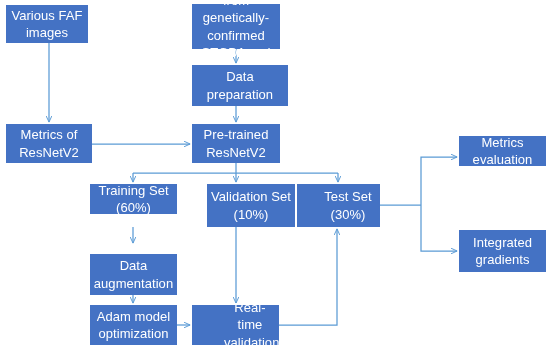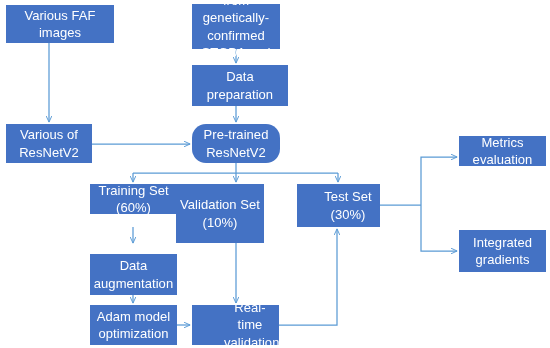--- a/index.html
+++ b/index.html
@@ -78,45 +78,45 @@
       <path d="M 236 227 L 236 303" marker-end="url(#ah)"></path>
 
       <path d="M 279 325 L 337 325 L 337 229" marker-end="url(#ah)"></path>
 
       <path d="M 380 205 L 421 205"></path>
       <path d="M 421 205 L 421 157 L 457 157" marker-end="url(#ah)"></path>
       <path d="M 421 205 L 421 251 L 457 251" marker-end="url(#ah)"></path>
     </g>
   </svg>
 
-  <div class="node" style="left:6px;top:5px;width:108px;height:38px;">
+  <div class="node" style="left:6px;top:5px;width:82px;height:38px;">
     <span>Various FAF images</span>
   </div>
 
   <div class="node" style="left:192px;top:4px;width:88px;height:45px;">
     <span>FAF images from genetically-confirmed STGD1 and PSP</span>
   </div>
 
   <div class="node" style="left:192px;top:65px;width:96px;height:41px;">
     <span>Data preparation</span>
   </div>
 
   <div class="node" style="left:6px;top:124px;width:86px;height:39px;">
-    <span>Various of ResNetV2</span>
+    <span>Metrics of ResNetV2</span>
   </div>
 
-  <div class="node" style="left:192px;top:124px;width:88px;height:39px;border-radius:14px;">
+  <div class="node" style="left:192px;top:124px;width:88px;height:39px;">
     <span>Pre-trained ResNetV2</span>
   </div>
 
   <div class="node" style="left:90px;top:184px;width:87px;height:30px;">
     <span>Training Set (60%)</span>
   </div>
 
-  <div class="node" style="left:176px;top:184px;width:88px;height:59px;">
+  <div class="node" style="left:207px;top:184px;width:88px;height:43px;">
     <span>Validation Set (10%)</span>
   </div>
 
   <div class="node" style="left:297px;top:184px;width:83px;height:43px;padding-left:22px;">
     <span>Test Set (30%)</span>
   </div>
 
   <div class="node" style="left:459px;top:136px;width:87px;height:30px;">
     <span>Metrics evaluation</span>
   </div>

